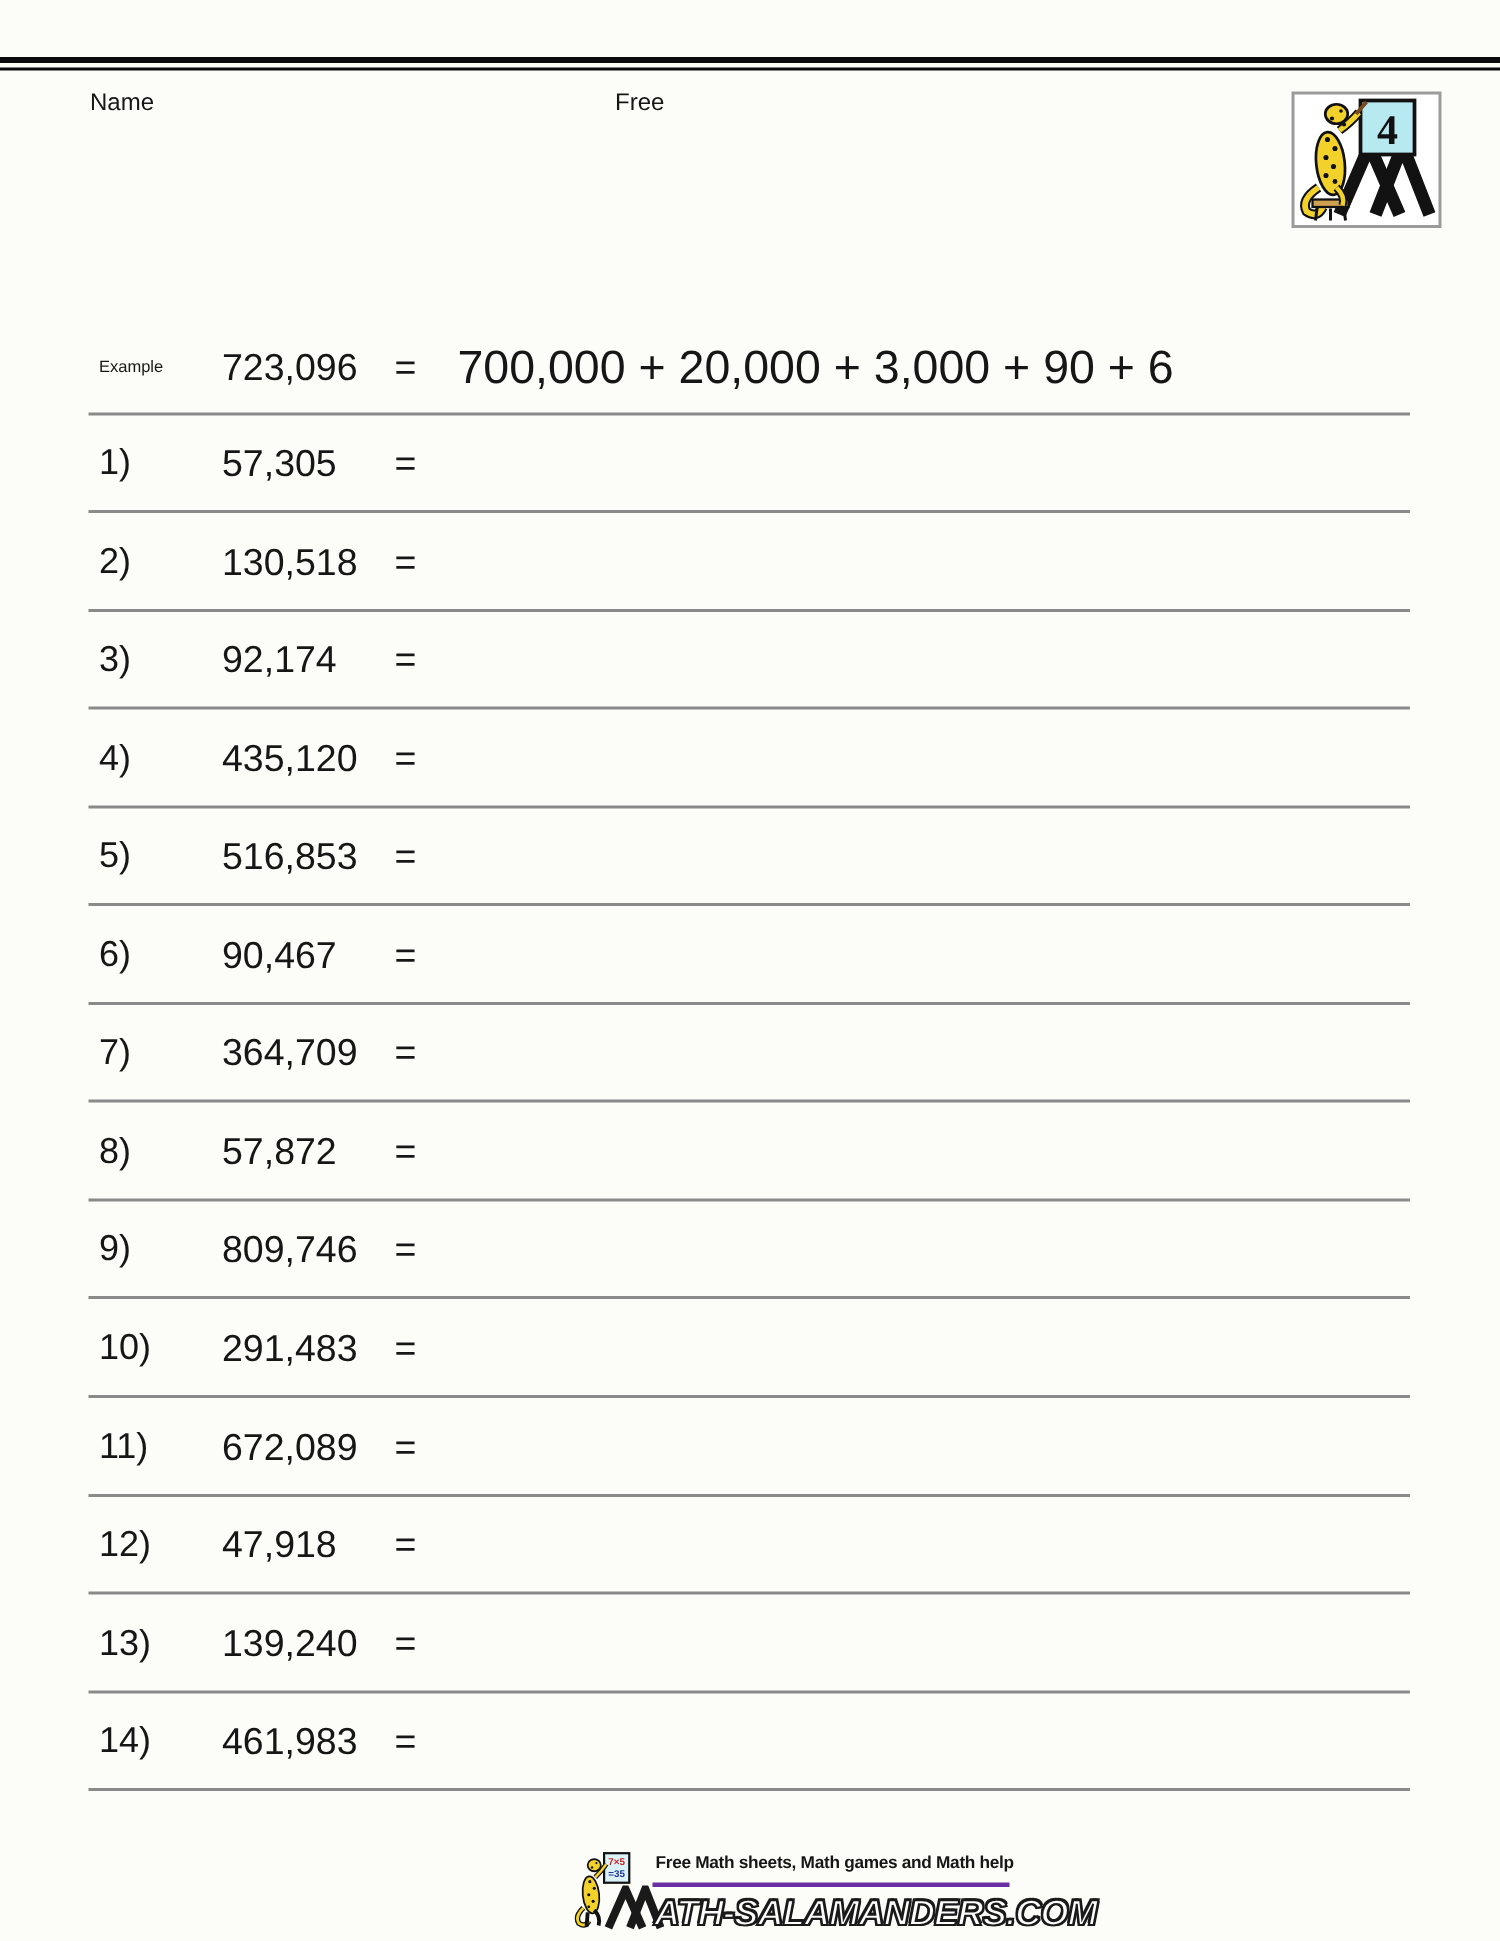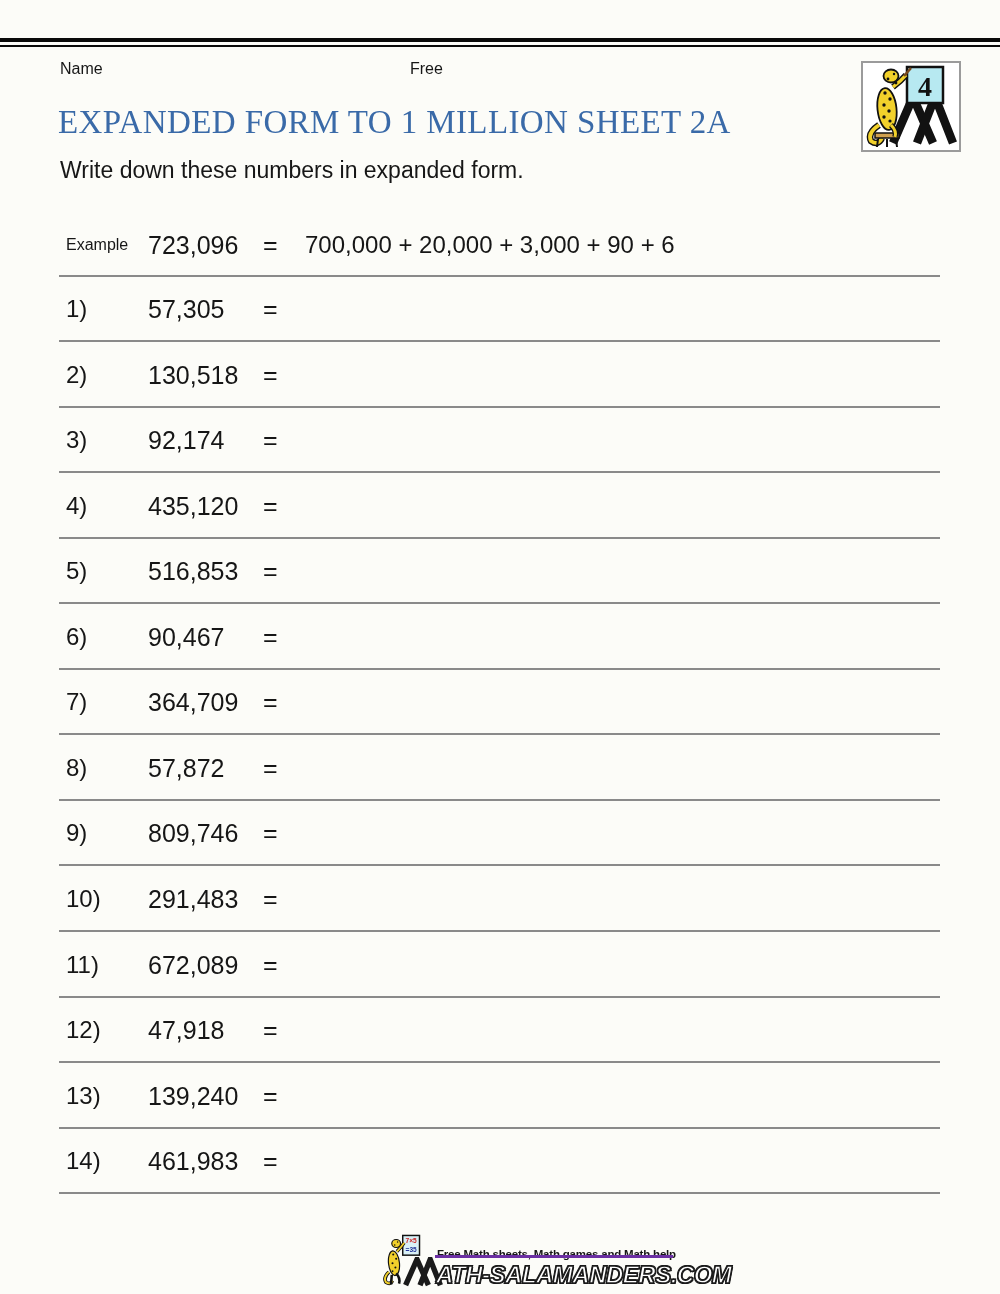--- a/index.html
+++ b/index.html
@@ -19,31 +19,31 @@
   }
   .page-title {
     position:absolute; left:58px; top:104px;
     font-family:"Liberation Serif", serif; font-size:33px; letter-spacing:0.4px;
     color:#3a6aa8; white-space:nowrap;
   }
   .instruction { position:absolute; left:60px; top:157px; font-size:23px; white-space:nowrap; }
 
   .worksheet-row { position:absolute; left:0; width:1000px; height:42px; line-height:42px; }
   .cell { position:absolute; white-space:nowrap; }
-  .example-label { left:66px; font-size:16px; }
+  .example-label { left:66px; font-size:11px; }
   .row-num       { left:66px; font-size:24px; }
   .row-value     { left:148px; font-size:25px; }
   .row-eq        { left:263px; font-size:25px; }
-  .row-expansion { left:305px; font-size:24px; }
+  .row-expansion { left:305px; font-size:31px; }
 
   .rule-line { position:absolute; left:59px; width:881px; height:2px; background:#8a8a8a; }
 
   .footer { position:absolute; left:383px; top:1232px; width:320px; height:62px; }
   .footer-mascot { position:absolute; left:0; top:2px; }
-  .footer-tagline { position:absolute; left:54px; top:4px; font-size:11.5px; font-weight:bold; letter-spacing:-0.2px; white-space:nowrap;margin-top:12px; }
+  .footer-tagline { position:absolute; left:54px; top:4px; font-size:11.5px; font-weight:bold; letter-spacing:-0.2px; white-space:nowrap; }
   .footer-rule { position:absolute; left:52px; top:23px; width:238px; height:3px; background:#6b2fa3; }
   .brand { position:absolute; left:20px; top:25px; white-space:nowrap;font-style:italic; }
   .brand svg { vertical-align:-4px; }
   .brand-text {
     font-weight:bold; font-size:24px; letter-spacing:-0.5px; margin-left:-7px;
     color:#ffffff; -webkit-text-stroke:1.3px #1a1a1a;
     text-shadow:-1px -1px 0 #1a1a1a, 1px -1px 0 #1a1a1a, -1px 1px 0 #1a1a1a, 1px 1px 0 #1a1a1a;
   }
 </style>
 </head>
@@ -90,22 +90,20 @@
             <circle cx="26" cy="48" r="1.7"></circle>
           <circle cx="21" cy="54" r="1.7"></circle>
             <circle cx="27" cy="58" r="1.6"></circle>
           <circle cx="25" cy="16" r="1.4"></circle>
             <circle cx="33" cy="20" r="1.4"></circle>
         </g>
       </g>
     </svg>
   </div>
 
-  <div class="page-title">EXPANDED FORM TO 1 MILLION SHEET 2A</div>
-  <div class="instruction">Write down these numbers in expanded form.</div>
 
   <div class="worksheet-row" style="top:224px">
     <span class="cell example-label">Example</span>
     <span class="cell row-value">723,096</span>
     <span class="cell row-eq">=</span>
     <span class="cell row-expansion">700,000 + 20,000 + 3,000 + 90 + 6</span>
   </div>
 
   <div id="rule-lines">
       <div class="rule-line" style="top: 274.5px;"></div>

